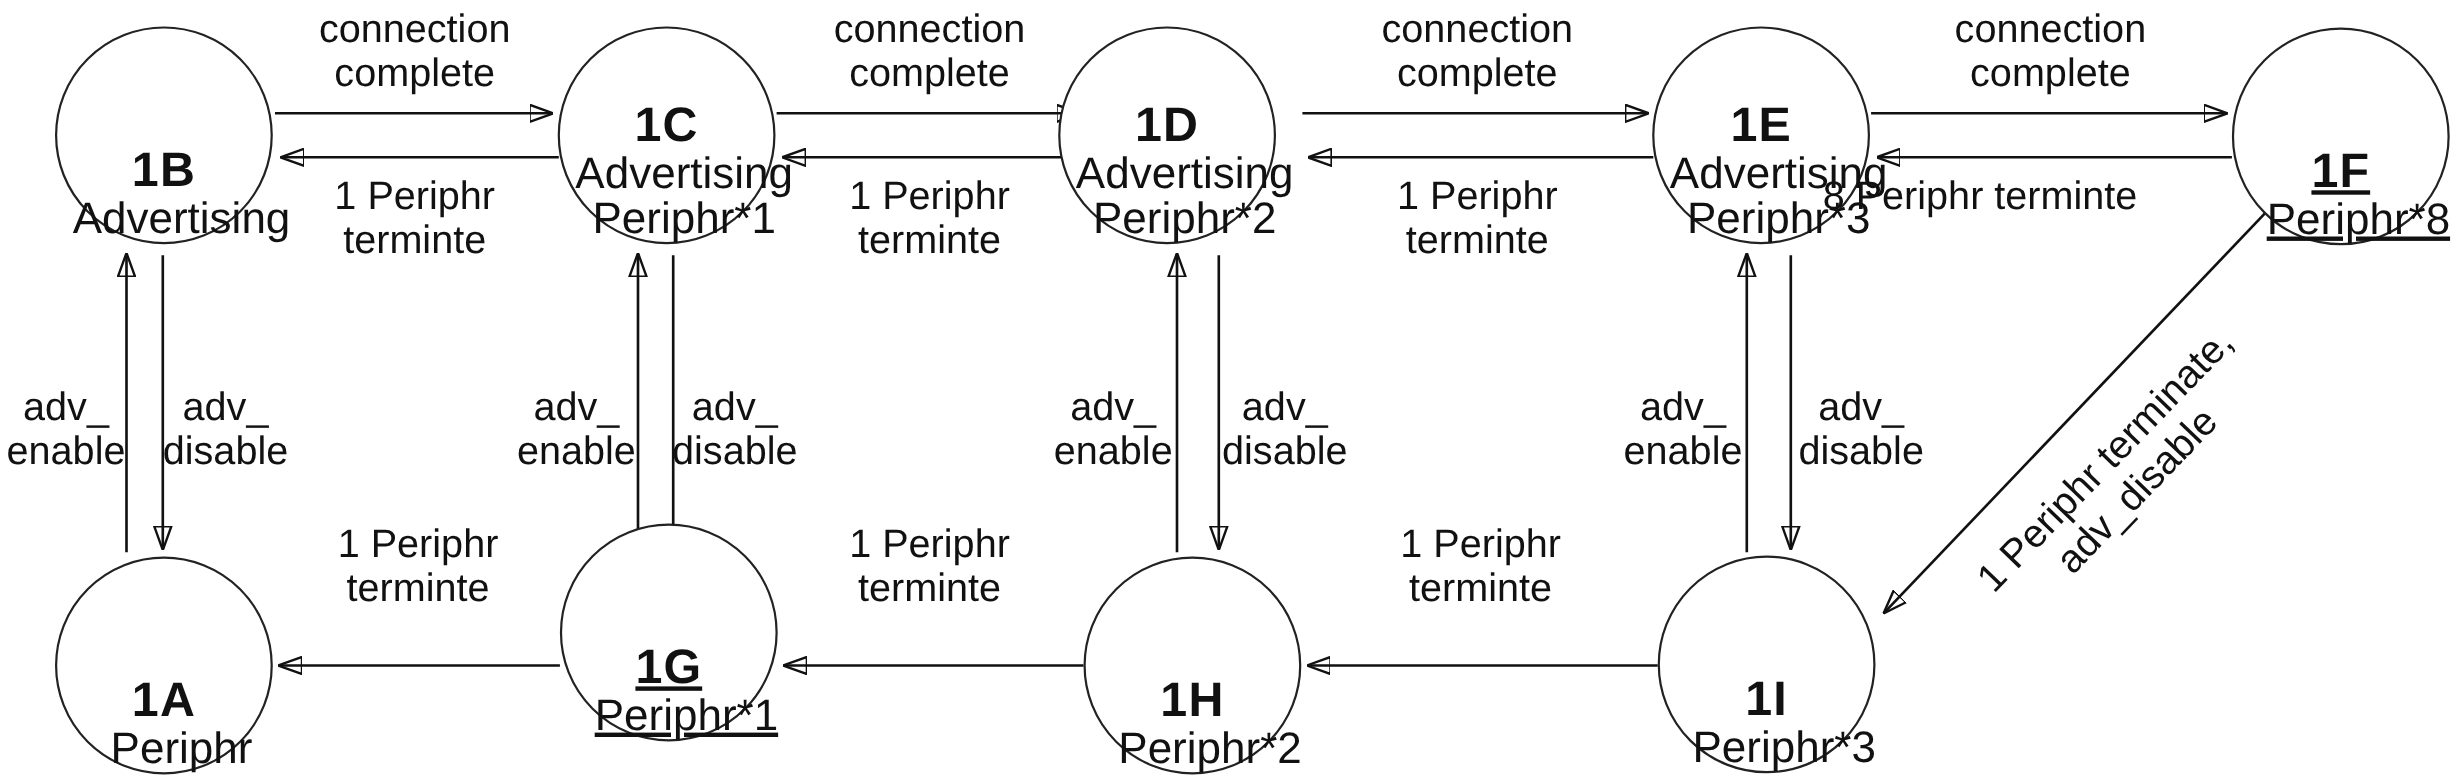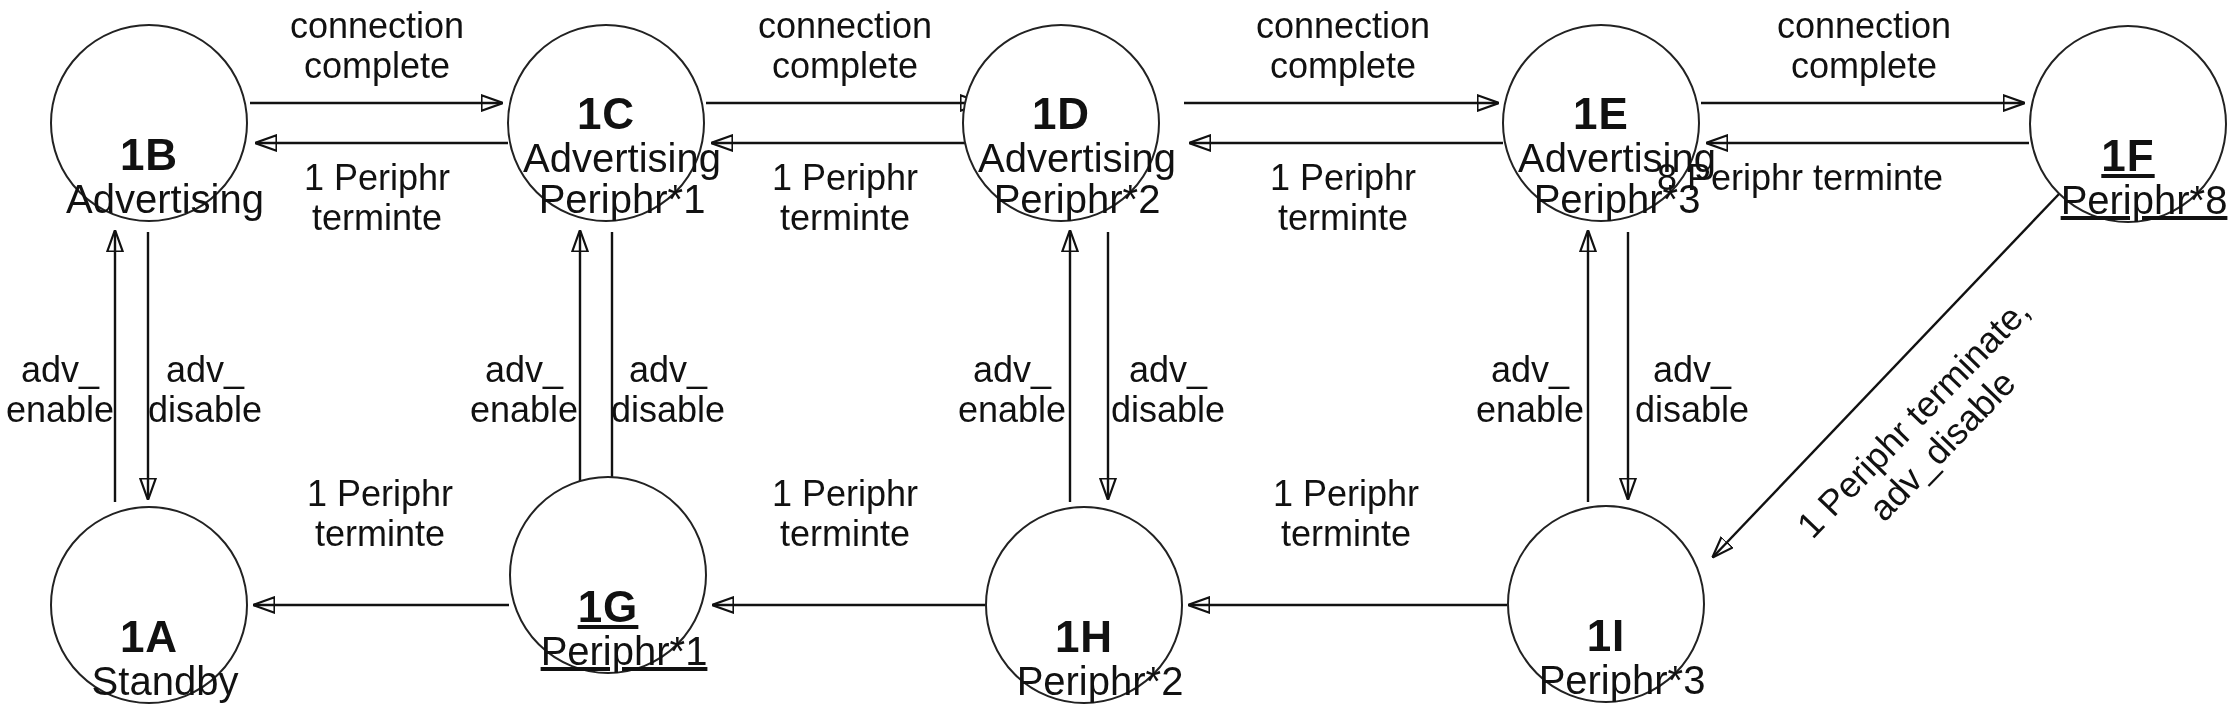--- a/index.html
+++ b/index.html
@@ -104,21 +104,21 @@
     <div class="nline">Periphr*3</div>
   </div>
 
   <div class="node" style="left:2029px;top:25px;text-decoration:underline;">
     <div class="nid">1F</div>
     <div class="nline">Periphr*8</div>
   </div>
 
   <div class="node" style="left:50px;top:506px;">
     <div class="nid">1A</div>
-    <div class="nline">Standby</div>
+    <div class="nline">Periphr</div>
   </div>
 
   <div class="node" style="left:509px;top:476px;text-decoration:underline;">
     <div class="nid">1G</div>
     <div class="nline">Periphr*1</div>
   </div>
 
   <div class="node" style="left:985px;top:506px;">
     <div class="nid">1H</div>
     <div class="nline">Periphr*2</div>

